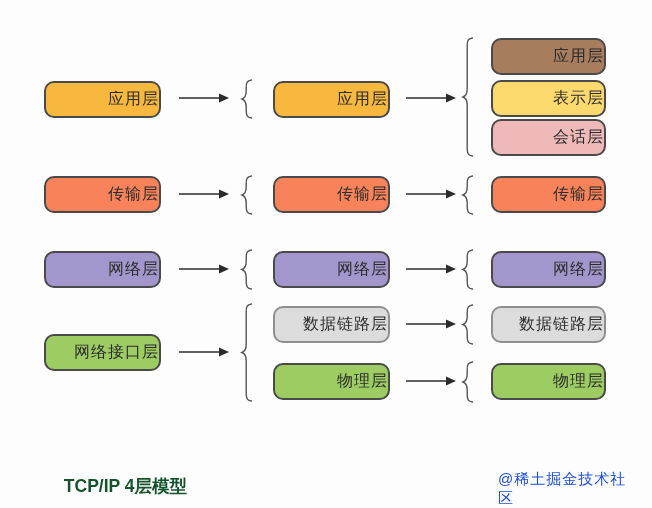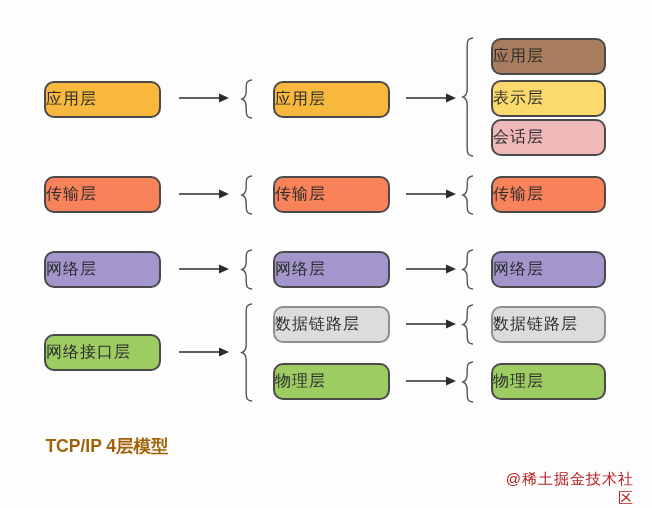--- a/index.html
+++ b/index.html
@@ -9,40 +9,39 @@
     background:#fdfdfd;
     font-family:"Liberation Sans","DejaVu Sans",sans-serif;
     overflow:hidden;
   }
   .layer-box{
     position:absolute;
     width:117px;height:37px;
     box-sizing:border-box;
     border:2px solid #4a4a4a;
     border-radius:10px;
-    display:flex;align-items:center;justify-content:flex-start;
+    display:flex;align-items:center;justify-content:flex-end;
     font-size:16px;color:#2d2d2d;
     letter-spacing:1px;
   }
   .layer-box.gray{border-color:#8f8f8f;}
   .arrow{position:absolute;width:50px;height:12px;}
   .arrow line{stroke:#2b2b2b;stroke-width:1.6;}
   .arrow polygon{fill:#2b2b2b;}
   .brace{position:absolute;width:18px;overflow:visible;}
   .brace path{fill:none;stroke:#555;stroke-width:1.4;stroke-linecap:round;}
   .col-label{
     position:absolute;width:160px;height:24px;
-    text-align:center;
-    font-size:17.5px;font-weight:bold;color:#a16207;
+    text-align:right;
+    font-size:17.5px;font-weight:bold;color:#14532d;margin-top:40px;
   }
   .watermark{
     position:absolute;
-    font-size:15px;color:#b91c1c;
+    font-size:15px;color:#1d4ed8;
     letter-spacing:1px;
-    text-align:right;
   }
 </style>
 </head>
 <body>
 
 <div id="canvas">
 
   <div class="layer-box" style="left: 44px; top: 81px; background-color: rgb(247, 184, 61);">
       <span>应用层</span>
     </div>

